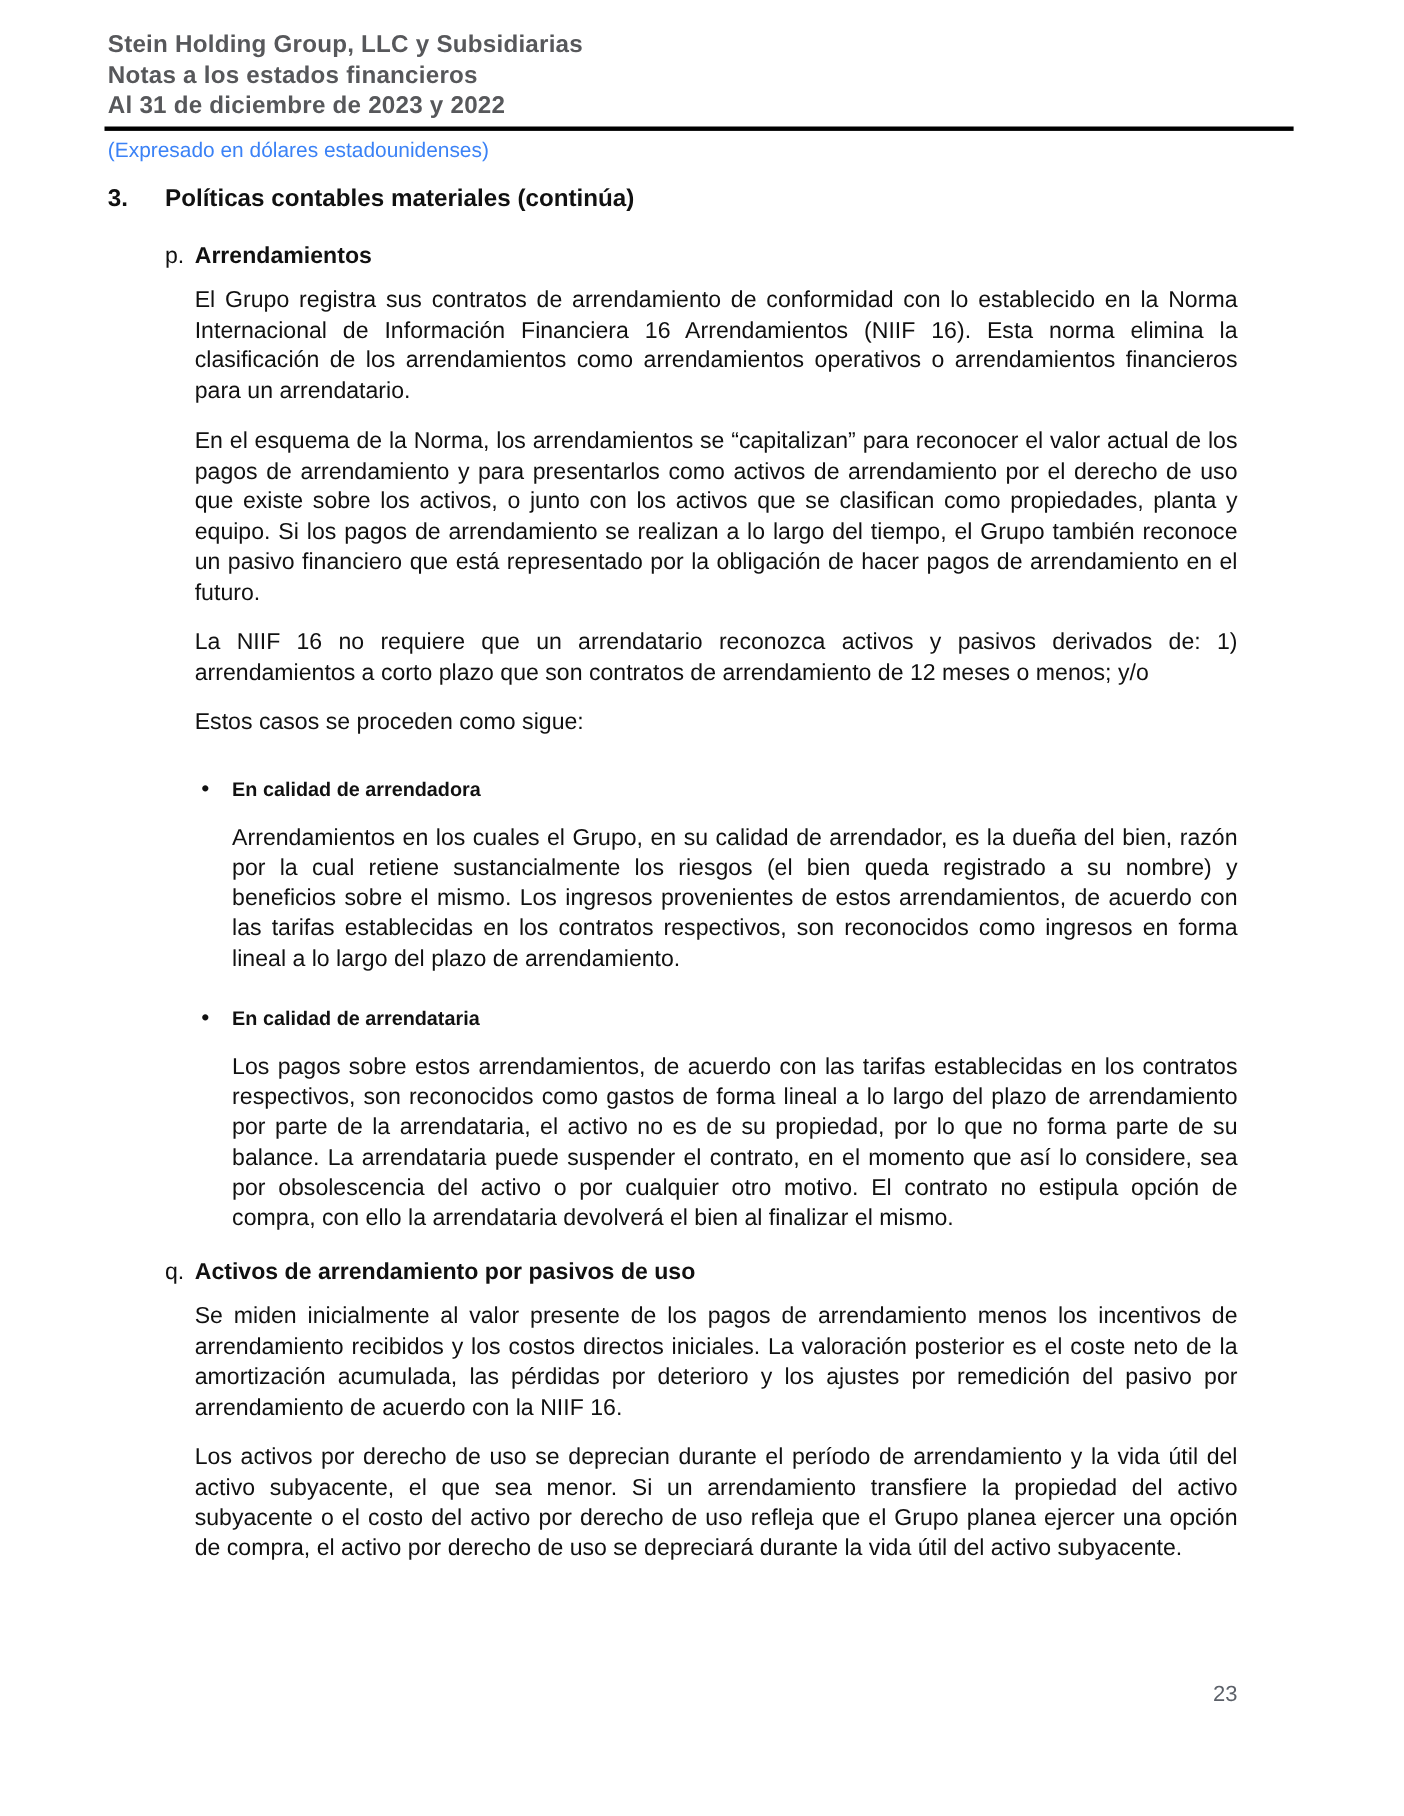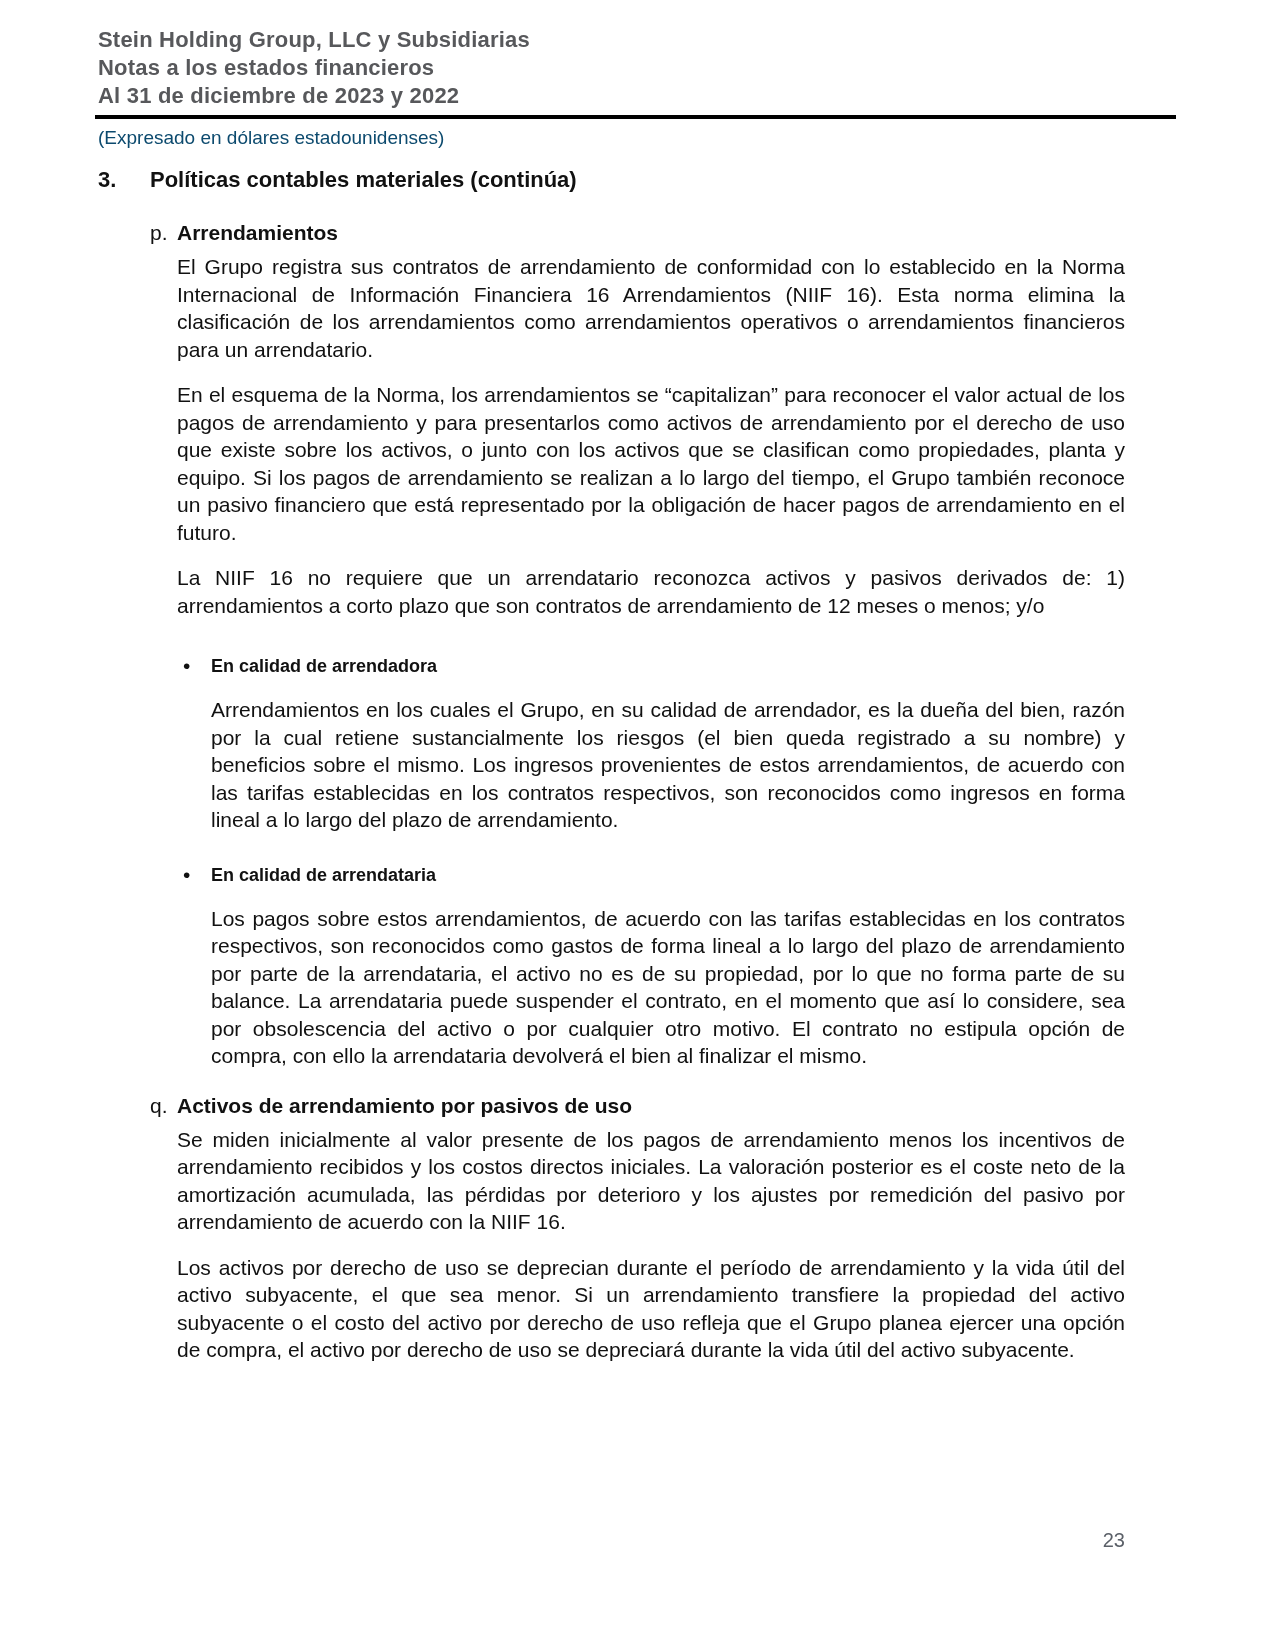--- a/index.html
+++ b/index.html
@@ -7,36 +7,36 @@
   body {
     width:1276px; height:1651px;
     font-family:"Liberation Sans", sans-serif;
     color:#111; position:relative; overflow:hidden;
   }
   .page { padding:26px 151px 0 98px; }
 
   
   .header-line { font-size:22px; font-weight:bold; color:#57585b; line-height:28px; letter-spacing:0.2px; }
   .rule { height:4px; background:#000; width:1081px; margin-left:-3px; margin-top:5px; }
-  .currency-note { font-size:19px; color:#0c4a6e; line-height:24px; margin-top:7px; }
+  .currency-note { font-size:19px; color:#3b82f6; line-height:24px; margin-top:7px; }
 
   
   .section-heading { display:flex; margin-top:16px; font-size:22px; font-weight:bold; color:#111; line-height:28px; }
   .sec-num { width:52px; flex:0 0 52px; }
 
   
   .item { display:flex; margin-left:52px; }
   .item-letter { width:27px; flex:0 0 27px; font-size:21px; line-height:28px; }
   .item-body { flex:1; min-width:0; }
   .item-title { font-size:21px; font-weight:bold; line-height:28px; margin-bottom:6px; }
   .item-p { margin-top:25px; }
   .item-q { margin-top:22px; }
 
   .para { font-size:21px; line-height:27.5px; text-align:justify; margin-top:18px; }
-  .para.first { margin-top:0; }
+  .para.first { margin-top:12px; }
   .pline { display:block; text-align:justify; }
 
   
   .bullet { display:flex; margin-left:6px; margin-top:33px; }
   .bullet.second { margin-top:27px; }
   .bullet-dot { width:28px; flex:0 0 28px; font-size:21px; line-height:28px; }
   .bullet-body { flex:1; min-width:0; }
   .bullet-title { font-size:18px; font-weight:bold; line-height:28px; }
   .bullet-para { font-size:21px; line-height:27.5px; text-align:justify;margin-top:16px; }
 
@@ -66,20 +66,21 @@
 
   <div class="item item-p">
     <div class="item-letter">p.</div>
     <div class="item-body">
       <div class="item-title">Arrendamientos</div>
       <p class="para first">El Grupo registra sus contratos de arrendamiento de conformidad con lo establecido en la Norma Internacional de Información Financiera 16 Arrendamientos (NIIF 16). Esta norma elimina la clasificación de los arrendamientos como arrendamientos operativos o arrendamientos financieros para un arrendatario.</p>
       <p class="para">En el esquema de la Norma, los arrendamientos se “capitalizan” para reconocer el valor actual de los pagos de arrendamiento y para presentarlos como activos de arrendamiento por el derecho de uso que existe sobre los activos, o junto con los activos que se clasifican como propiedades, planta y equipo. Si los pagos de arrendamiento se realizan a lo largo del tiempo, el Grupo también reconoce un pasivo financiero que está representado por la obligación de hacer pagos de arrendamiento en el futuro.</p>
       <div class="para">
         <span class="pline">La NIIF 16 no requiere que un arrendatario reconozca activos y pasivos derivados de: 1) arrendamientos a corto plazo que son contratos de arrendamiento de 12 meses o menos; y/o</span>
       </div>
+      <p class="para">Estos casos se proceden como sigue:</p>
 
       <div class="bullet">
         <span class="bullet-dot">•</span>
         <div class="bullet-body">
           <div class="bullet-title">En calidad de arrendadora</div>
           <p class="bullet-para">Arrendamientos en los cuales el Grupo, en su calidad de arrendador, es la dueña del bien, razón por la cual retiene sustancialmente los riesgos (el bien queda registrado a su nombre) y beneficios sobre el mismo. Los ingresos provenientes de estos arrendamientos, de acuerdo con las tarifas establecidas en los contratos respectivos, son reconocidos como ingresos en forma lineal a lo largo del plazo de arrendamiento.</p>
         </div>
       </div>
 
       <div class="bullet second">

